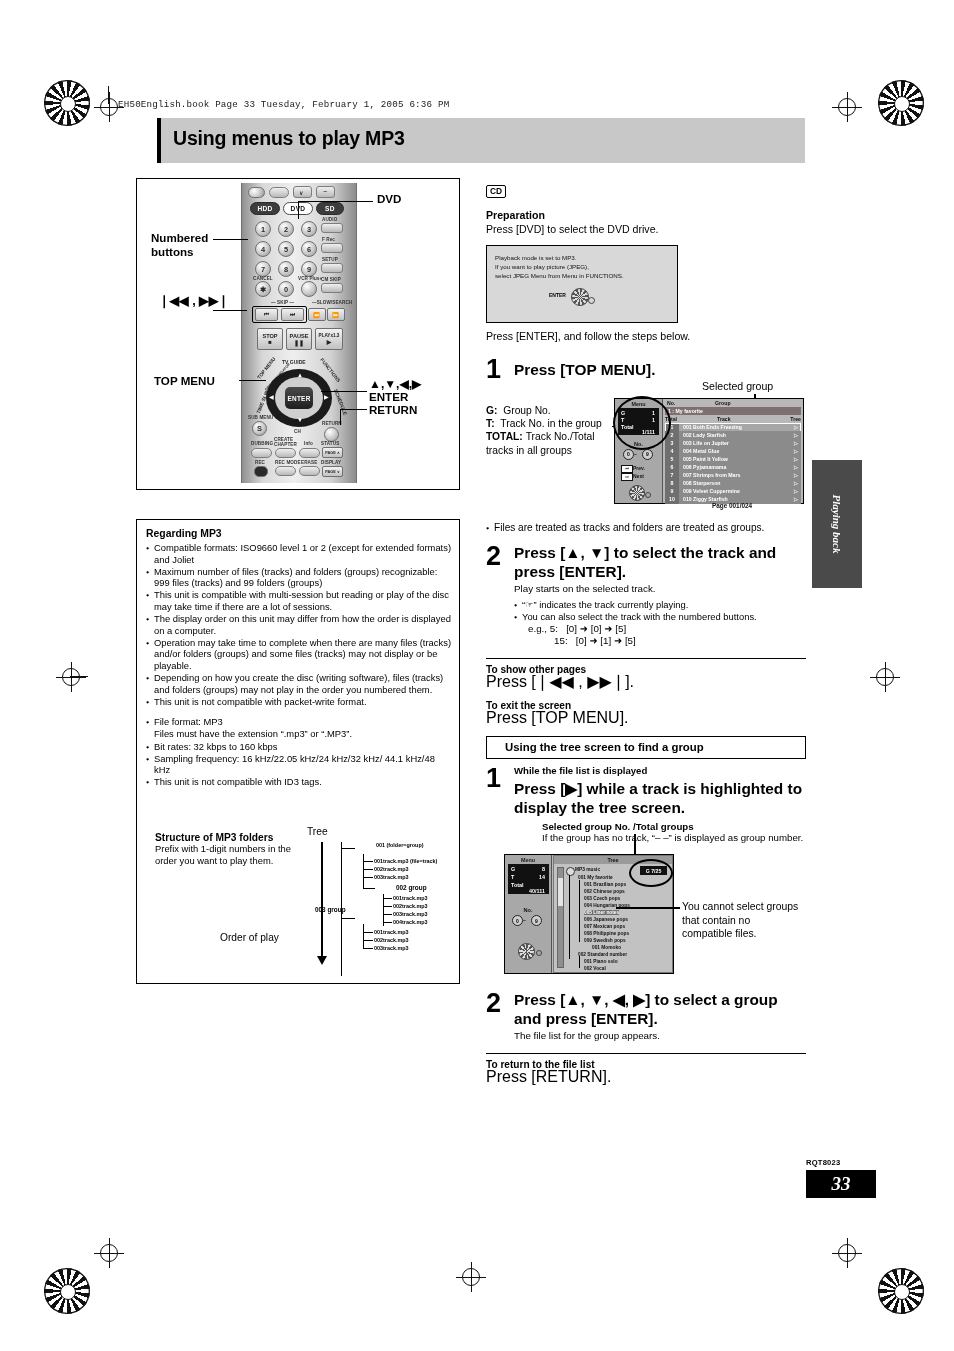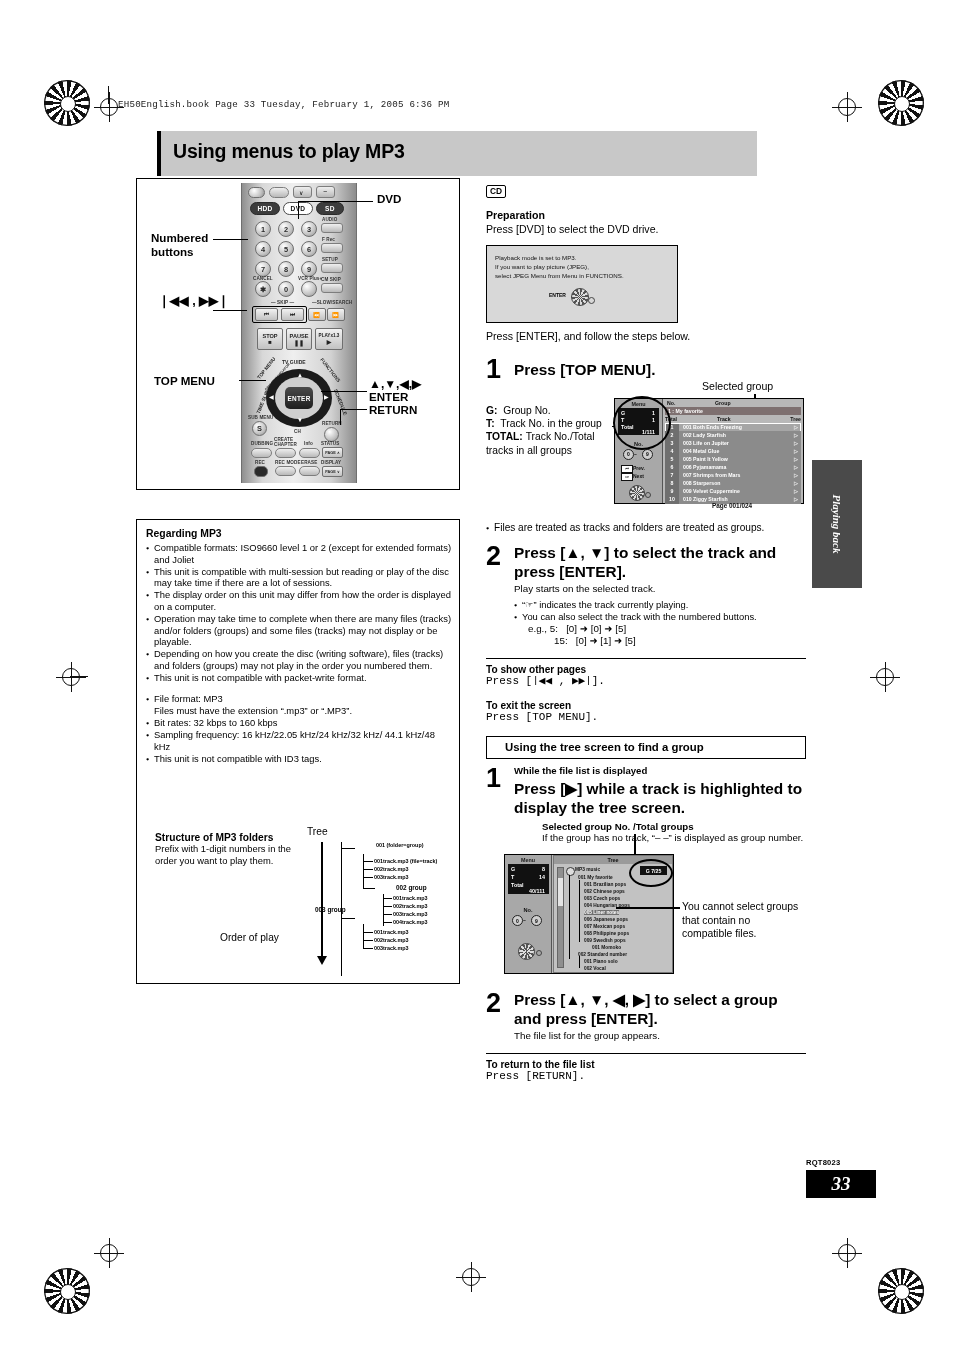--- a/index.html
+++ b/index.html
@@ -17,21 +17,21 @@
     box-shadow:0 0 0 1.3px #111 inset;}
   .bigcircle .innerdot{position:absolute;left:50%;top:50%;width:14px;height:14px;margin:-7px 0 0 -7px;border-radius:50%;background:#fff;border:1.3px solid #111;}
 
   .croptick{position:absolute;background:#111;}
 
   
   .filehdr{position:absolute;left:118px;top:99px;font-family:"Liberation Mono",monospace;
     font-size:9.2px;letter-spacing:.2px;color:#1a1a1a;white-space:nowrap;}
 
   
-  .titlebar{position:absolute;left:157px;top:118px;width:600px;height:45px;background:#c8c8c8;margin-top:13px;}
+  .titlebar{position:absolute;left:157px;top:118px;width:648px;height:45px;background:#c8c8c8;}
   .titlebar .rule{position:absolute;left:0;top:0;width:4px;height:45px;background:#000;}
   .titlebar h1{position:absolute;left:16px;top:9px;margin:0;font-size:19.5px;font-weight:bold;letter-spacing:-.2px;}
 
   
   .remote-box{position:absolute;left:136px;top:178px;width:322px;height:310px;border:1.4px solid #000;background:#fff;}
 
   
   .remote{position:absolute;left:104px;top:4px;width:114px;height:300px;
      background:linear-gradient(90deg,#8f8f8f 0%,#d8d8d8 18%,#efefef 45%,#d2d2d2 78%,#8c8c8c 100%);
      border-left:1px solid #6f6f6f;border-right:1px solid #6f6f6f;}
@@ -84,21 +84,21 @@
   .osdnote{margin-top:9px;width:190px;height:76px;background:#d8d8d8;border:1px solid #000;position:relative;}
   .osdnote p{position:absolute;left:8px;top:8px;margin:0;font-size:6.2px;line-height:8.6px;color:#111;}
   .enterglyph{position:absolute;left:62px;top:46px;font-size:5px;font-weight:bold;}
 
   .stepnum{position:absolute;font-size:27px;font-weight:bold;line-height:1;}
   .stepttl{font-size:15.4px;font-weight:bold;line-height:19px;}
   .stepsub{font-size:9.8px;line-height:12.4px;}
 
   .hr{border-top:1.6px solid #000;}
   .sub-h{font-size:10.1px;font-weight:bold;}
-  .sub-p{font-size:11px;line-height:13px;font-family:Liberation Mono, monospace;}
+  .sub-p{font-size:16px;line-height:13px;}
 
   .secbox{border:1.3px solid #000;height:21px;display:flex;align-items:center;padding-left:18px;font-size:11.4px;font-weight:bold;}
 
   
   .osd{position:relative;background:#b8b8b8;border:1px solid #000;}
   .osd .leftpanel{position:absolute;left:0;top:0;bottom:0;width:47px;background:#a8a8a8;border-right:1px solid #555;}
   .osd .menulbl{position:absolute;top:2px;left:0;right:0;text-align:center;font-size:5.4px;font-weight:bold;color:#1a1a1a;}
   .gtbox{position:absolute;left:3px;top:9px;width:41px;height:27px;background:#111;color:#fff;font-size:5.4px;font-weight:bold;}
   .gtbox span{position:absolute;}
   .nolbl{position:absolute;left:0;right:0;text-align:center;font-size:5.6px;font-weight:bold;color:#111;}
@@ -285,20 +285,21 @@
     <div class="calloutline" style="left:184px;top:212px;width:46px;height:1.4px;"></div>
     <div class="calloutline" style="left:204px;top:230px;width:26px;height:1.4px;"></div>
     <div class="calloutline" style="left:203px;top:230px;width:1.4px;height:16px;"></div>
   </div>
 
   <div class="mp3box">
     <div class="mp3inner">
       <h3>Regarding MP3</h3>
       <ul class="bul">
         <li>Compatible formats: ISO9660 level 1 or 2 (except for extended formats) and Joliet</li>
+        <li>Maximum number of files (tracks) and folders (groups) recognizable: 999 files (tracks) and 99 folders (groups)</li>
         <li>This unit is compatible with multi-session but reading or play of the disc may take time if there are a lot of sessions.</li>
         <li>The display order on this unit may differ from how the order is displayed on a computer.</li>
         <li>Operation may take time to complete when there are many files (tracks) and/or folders (groups) and some files (tracks) may not display or be playable.</li>
         <li>Depending on how you create the disc (writing software), files (tracks) and folders (groups) may not play in the order you numbered them.</li>
         <li>This unit is not compatible with packet-write format.</li>
       </ul>
       <ul class="bul" style="margin-top:9px;">
         <li>File format: MP3</li>
         <li class="cont">Files must have the extension “.mp3” or “.MP3”.</li>
         <li>Bit rates: 32 kbps to 160 kbps</li>

